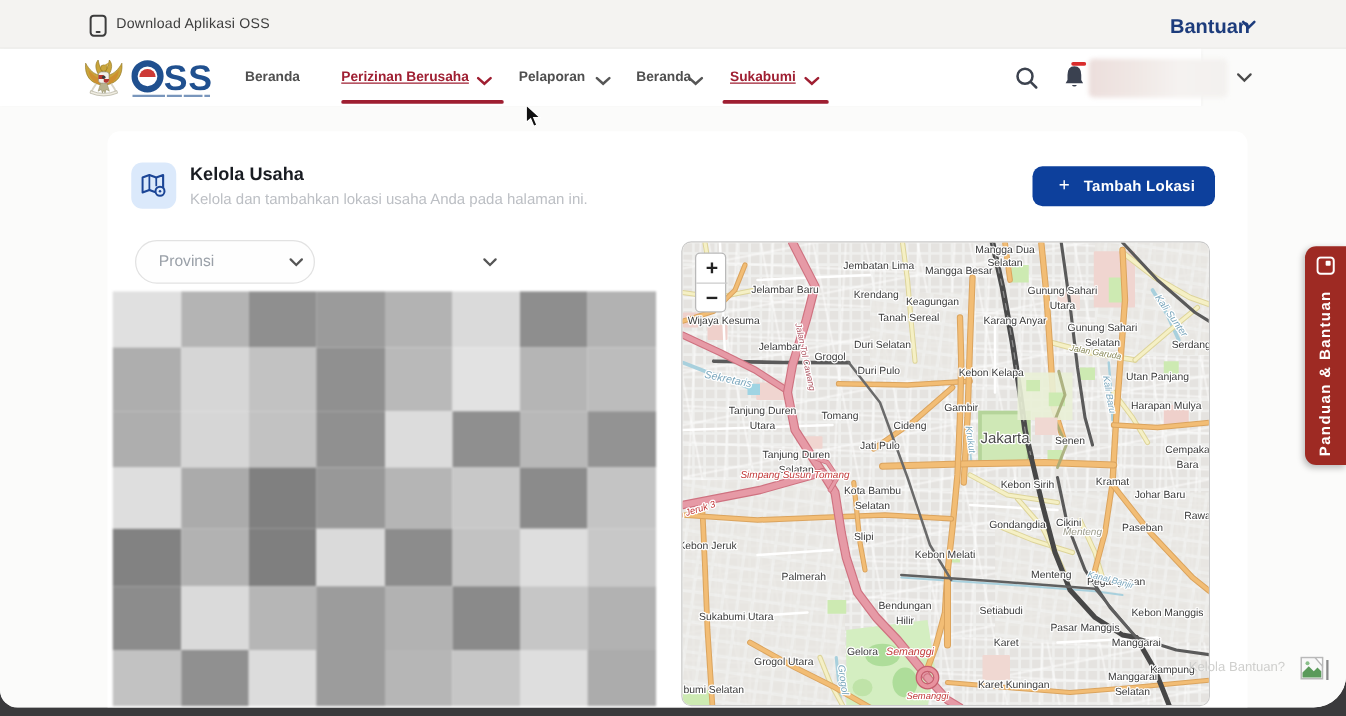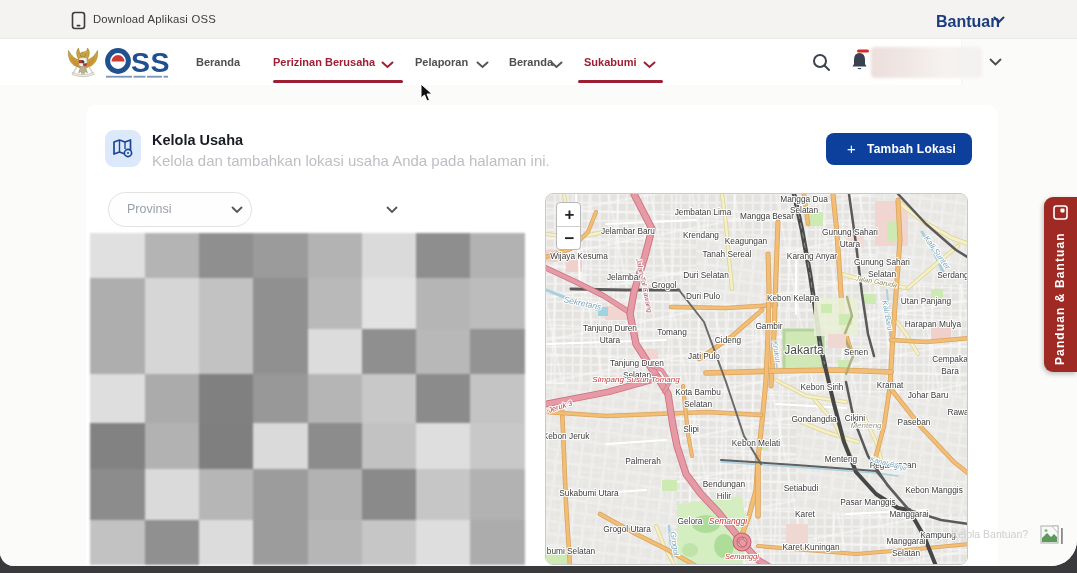--- a/index.html
+++ b/index.html
@@ -6,28 +6,28 @@
 body { background:#3a3a3c; font-family:"Liberation Sans",sans-serif; position:relative; }
 .page { position:absolute; left:0; top:0; width:1077px; height:566px; background:#fbfbfa;
         border-radius:0 0 26px 14px; overflow:hidden; }
 .topbar { position:absolute; left:0; top:0; width:1077px; height:39px; background:#f4f3f1;
           border-bottom:1px solid #ebebe9; }
 .dl { position:absolute; left:93px; top:13px; font-size:11.3px; color:#3c3c3c; letter-spacing:.2px; }
 .bantuan { position:absolute; left:936px; top:13px; font-size:16px; font-weight:bold; color:#1d3c7c; }
 .nav { position:absolute; left:0; top:39px; width:961px; height:46px; background:#ffffff;
        box-shadow:0 1px 3px rgba(0,0,0,0.07); }
 .mi { position:absolute; top:17px; font-size:11px; font-weight:bold; color:#4f4f4f; }
-.mi.red { color:#9f1f32; }
+.mi.red { color:#9f1f32;text-decoration:underline; }
 .uline { position:absolute; top:41px; height:3px; background:#9f1f32; border-radius:2px; }
 .content { position:absolute; left:0; top:85px; width:1077px; height:481px; background:#fbfbfa; }
 .card { position:absolute; left:86px; top:20px; width:912px; height:461px; background:#ffffff;
         border-radius:10px 10px 0 0; }
 .icbox { position:absolute; left:105px; top:130px; width:36px; height:37px; background:#dbe9fb; border-radius:9px; }
 .h1 { position:absolute; left:152px; top:132px; font-size:14.5px; font-weight:bold; color:#191c22; }
-.h2 { position:absolute; left:152px; top:152px; font-size:15px; color:#bcbfc4; }
+.h2 { position:absolute; left:152px; top:152px; font-size:12px; color:#bcbfc4; }
 .btn { position:absolute; left:826px; top:133px; width:146px; height:32px; background:#0d409c;
        border-radius:8px; color:#fff; font-size:12px; font-weight:bold;
        line-height:32px; letter-spacing:.2px; }
 .sel { position:absolute; top:192px; height:35px; border:1px solid #e2e2e2; border-radius:18px;
        background:#fefefe; font-size:12.5px; color:#9aa0a8; line-height:33px; padding-left:18px; }
 .mosaic { position:absolute; left:90px; top:233px; width:435px; height:332px; overflow:hidden;
           filter:blur(0.8px); }
 .map { position:absolute; left:545px; top:193px; width:423px; height:372px; border:1px solid #c9c9c9;
        border-radius:8px; overflow:hidden; background:#eceae3; }
 .zoomctl { position:absolute; left:10px; top:8px; width:25px; height:48px; background:#fff;

